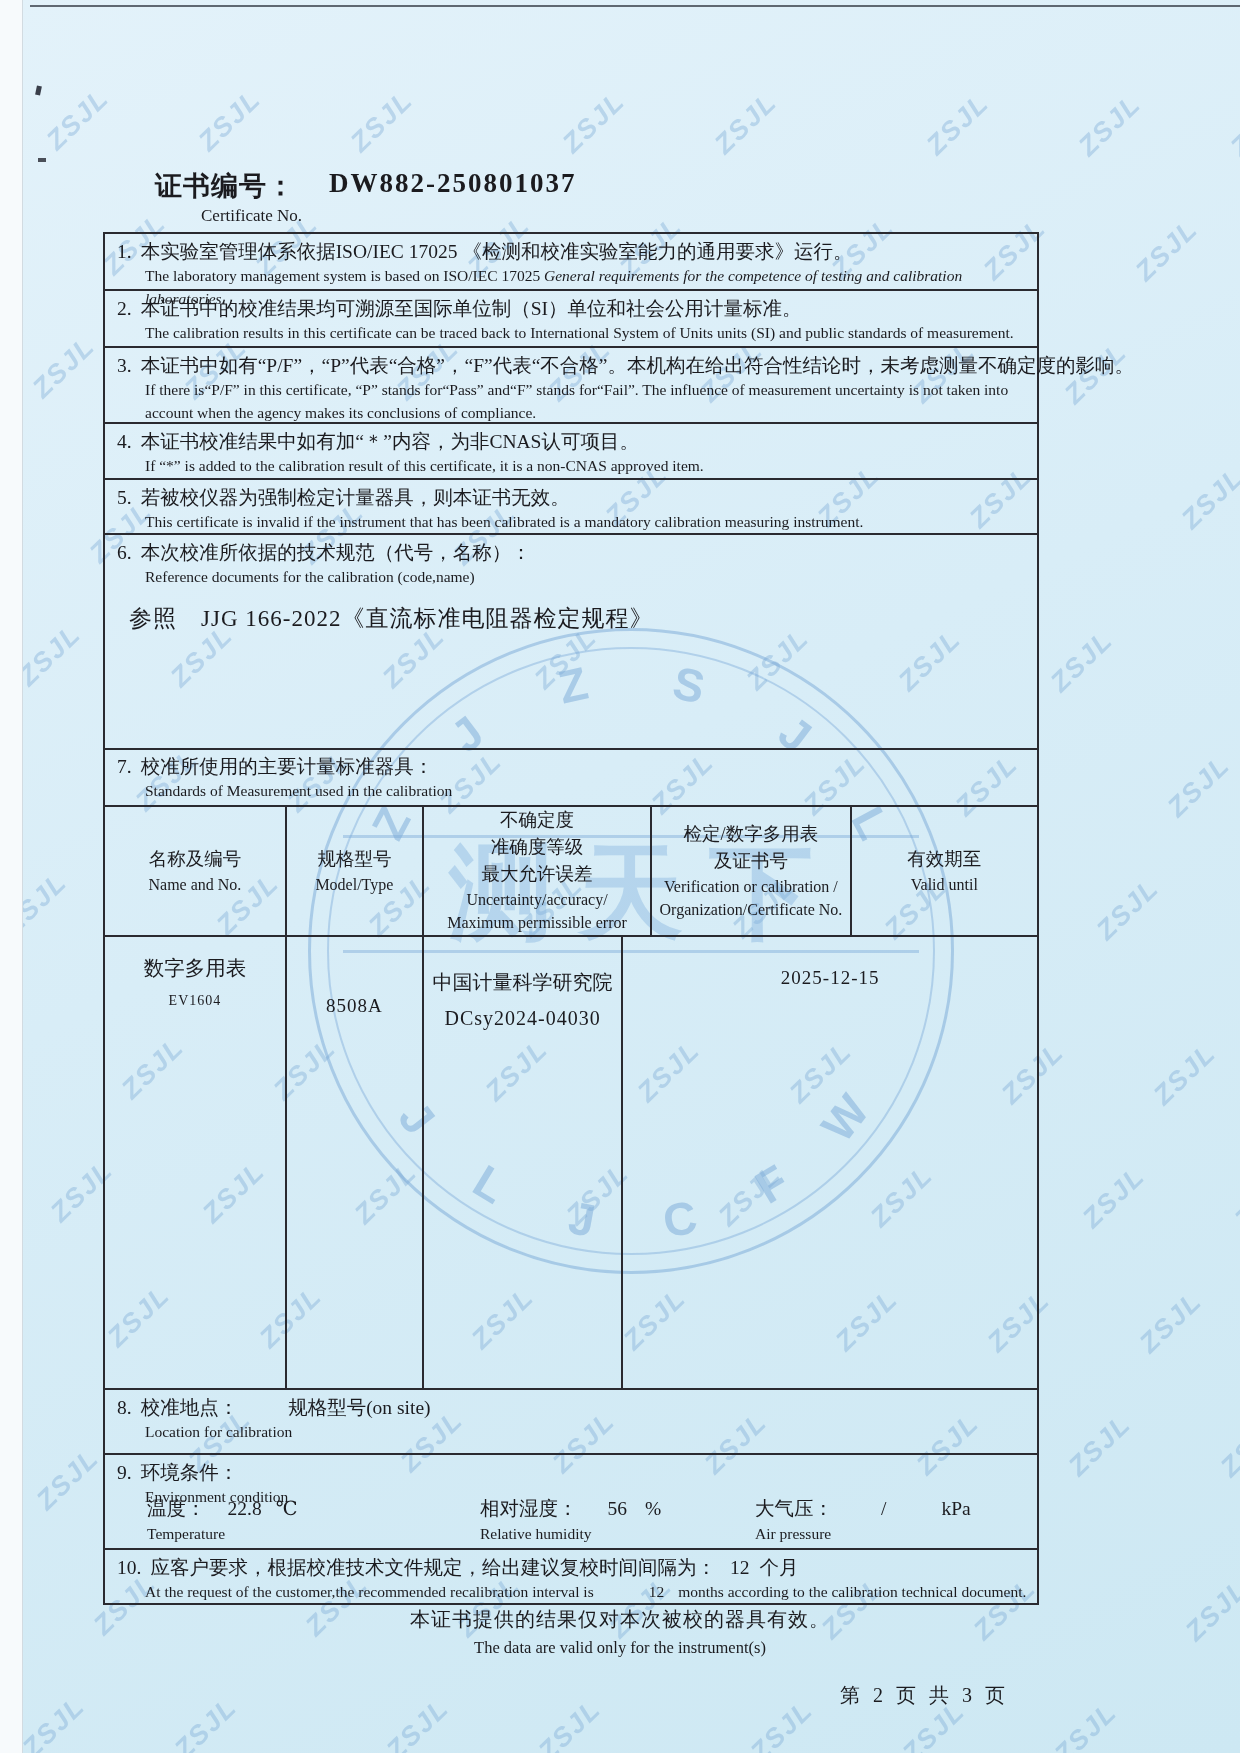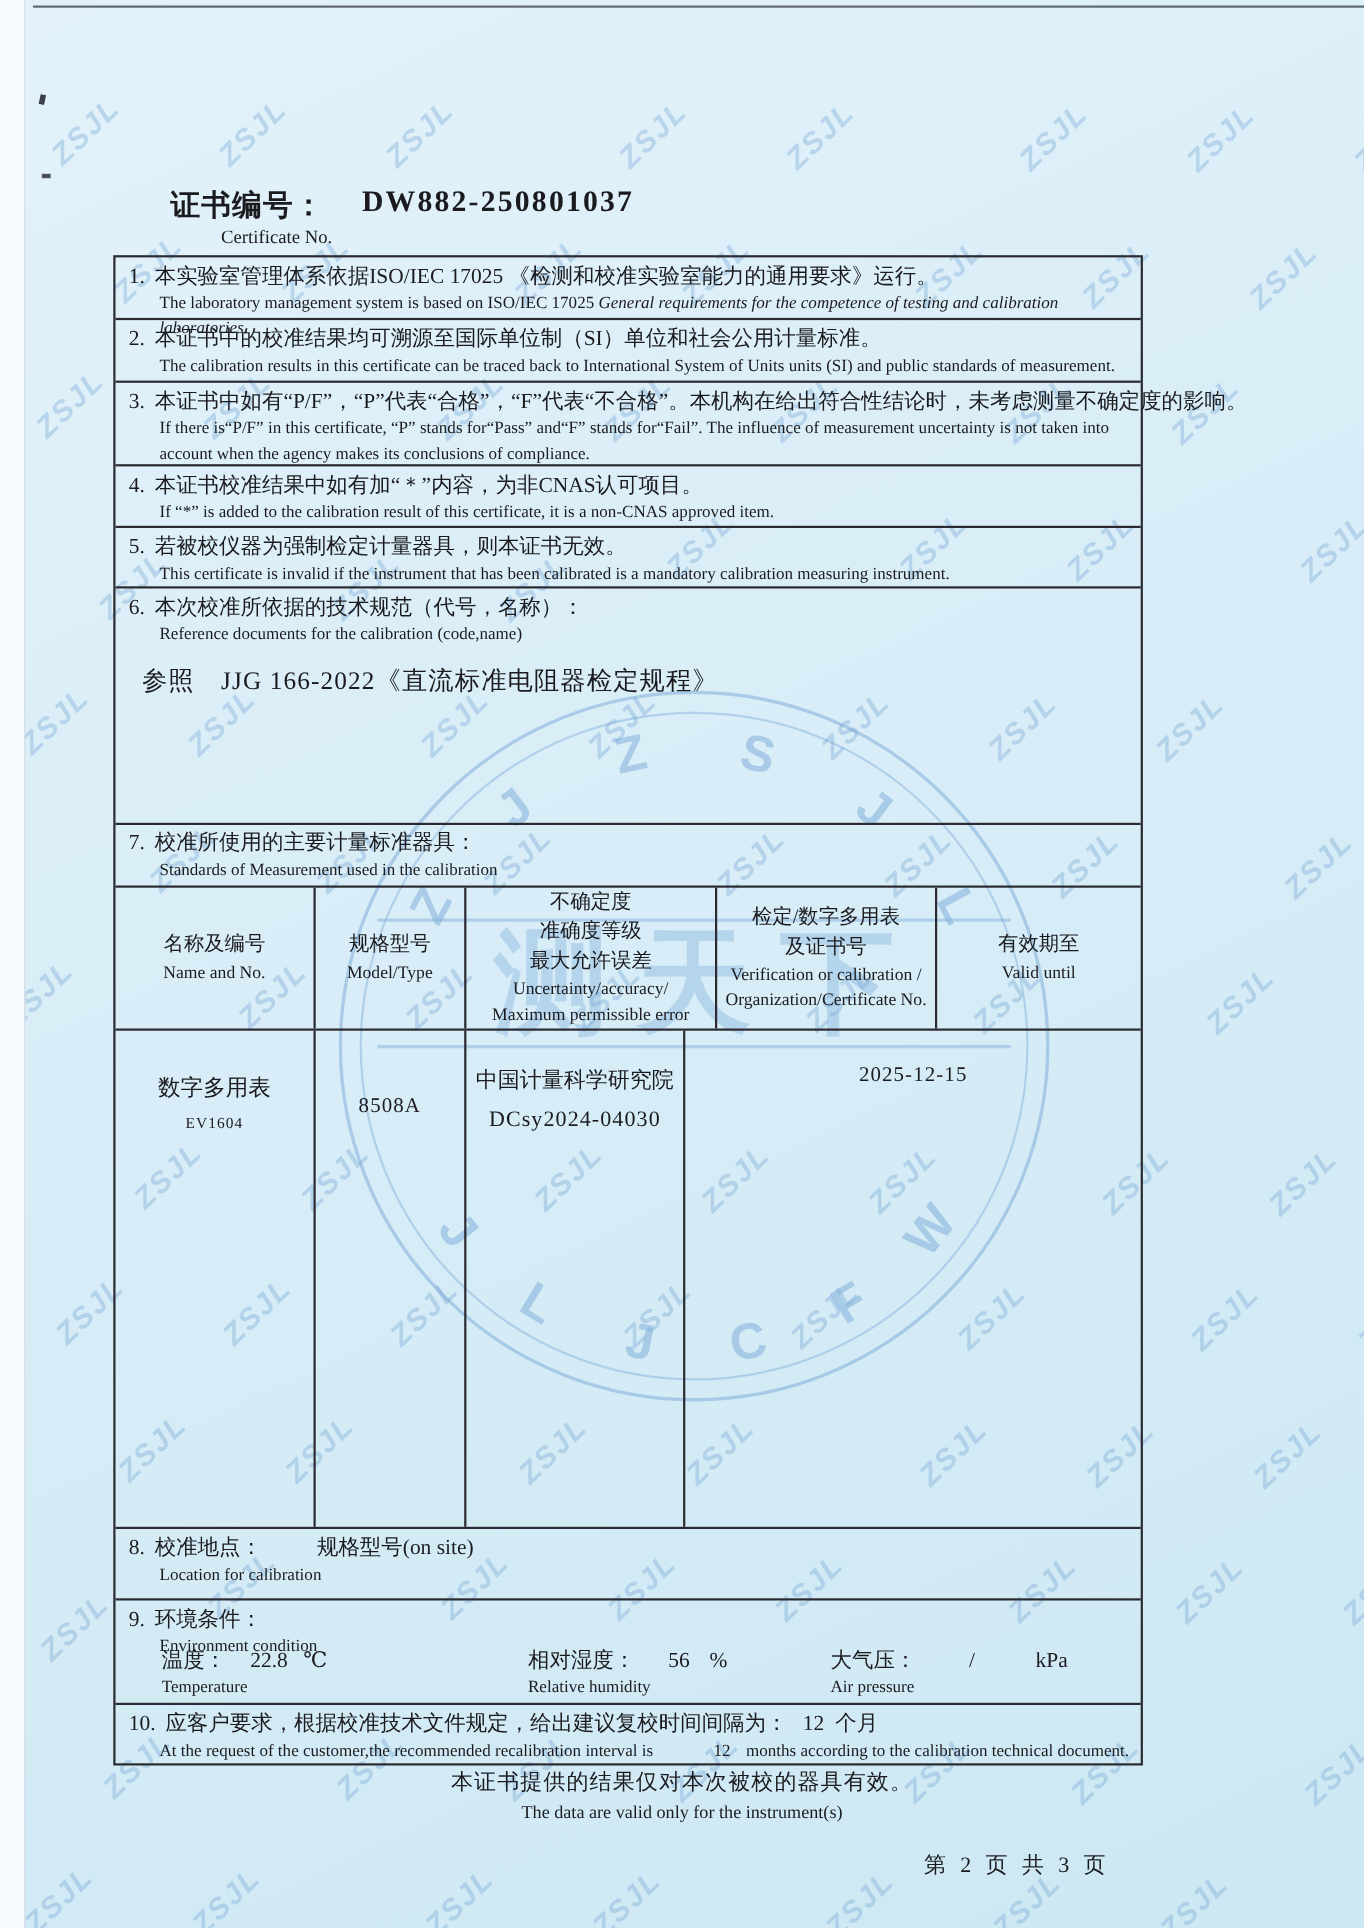--- a/index.html
+++ b/index.html
@@ -47,21 +47,21 @@
   
   .std-table{flex:1;margin:2px -10px 0 -12px;border-top:2px solid #2a2a30;display:flex;flex-direction:column;}
   .thead{display:flex;height:128px;border-bottom:2px solid #2a2a30;}
   .tbody{display:flex;flex:1;}
   .tcell{box-sizing:border-box;display:flex;flex-direction:column;align-items:center;justify-content:center;text-align:center;}
   .tcell + .tcell{border-left:2px solid #2a2a30;}
   .c1{width:19.3%}.c2{width:14.7%}.c3{width:24.5%}.c4{width:21.4%}.c5{flex:1}
   .th-zh{font-size:18.5px;line-height:27px;}
   .th-en{font-size:16px;line-height:23px;}
   .tbody .tcell{justify-content:flex-start;}
-  .pt1{padding-top:34px}.pt2{padding-top:58px}.pt3{padding-top:20px}.pt4{padding-top:26px}.pt5{padding-top:30px}
+  .pt1{padding-top:13px}.pt2{padding-top:58px}.pt3{padding-top:20px}.pt4{padding-top:26px}.pt5{padding-top:30px}
   .td-zh{font-size:20.5px;line-height:36px;}
   .td-no{font-size:14px;line-height:30px;letter-spacing:1px;}
   .td-model{font-size:19px;letter-spacing:1px;}
   .td-org{font-size:20px;line-height:38px;}
   .td-cert{font-size:20px;line-height:34px;letter-spacing:1px;}
   .td-date{font-size:19px;letter-spacing:1px;}
   .mpe{font-family:"DejaVu Sans Mono","Liberation Mono",monospace;font-size:13px;line-height:19px;
        text-align:left;padding:0 7px;}
   
   .env-abs{position:absolute;white-space:nowrap;}

